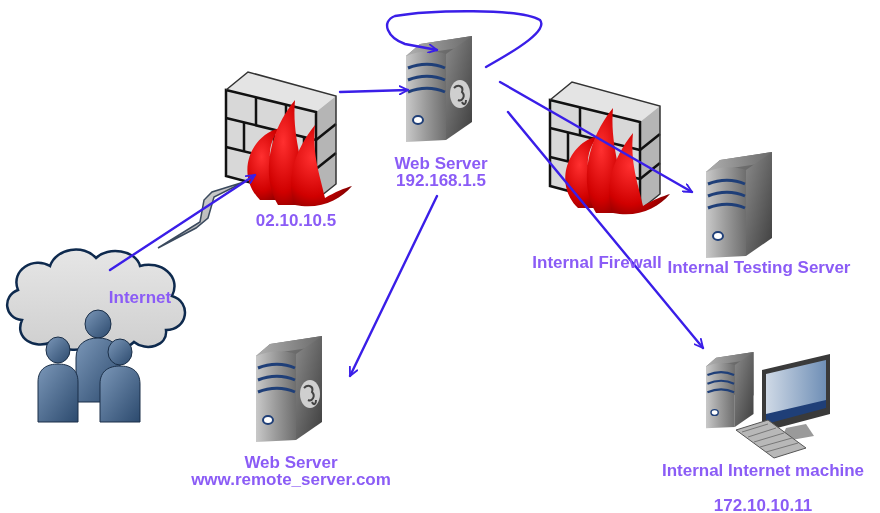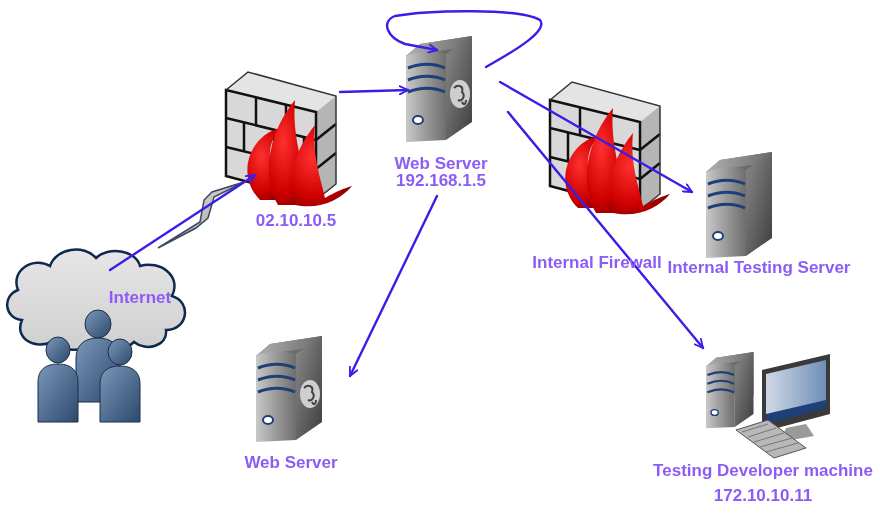--- a/index.html
+++ b/index.html
@@ -180,19 +180,20 @@
 
 <div class="label" style="left:597px; top:210px;margin-top:44px;">
   <span>Internal Firewall</span>
 </div>
 
 <div class="label" style="left:759px; top:259px;">
   <span>Internal Testing Server</span>
 </div>
 
 <div class="label" style="left:763px; top:462px;">
-  <span>Testing Developer machine</span>
-  <span style="margin-top:8px;">172.10.10.11</span>
+  <span>Internal Internet machine</span>
+  <span style="margin-top:18px;">172.10.10.11</span>
 </div>
 
 <div class="label" style="left:291px; top:454px;">
   <span>Web Server</span>
+  <span>www.remote_server.com</span>
 </div>
 
 </body></html>

